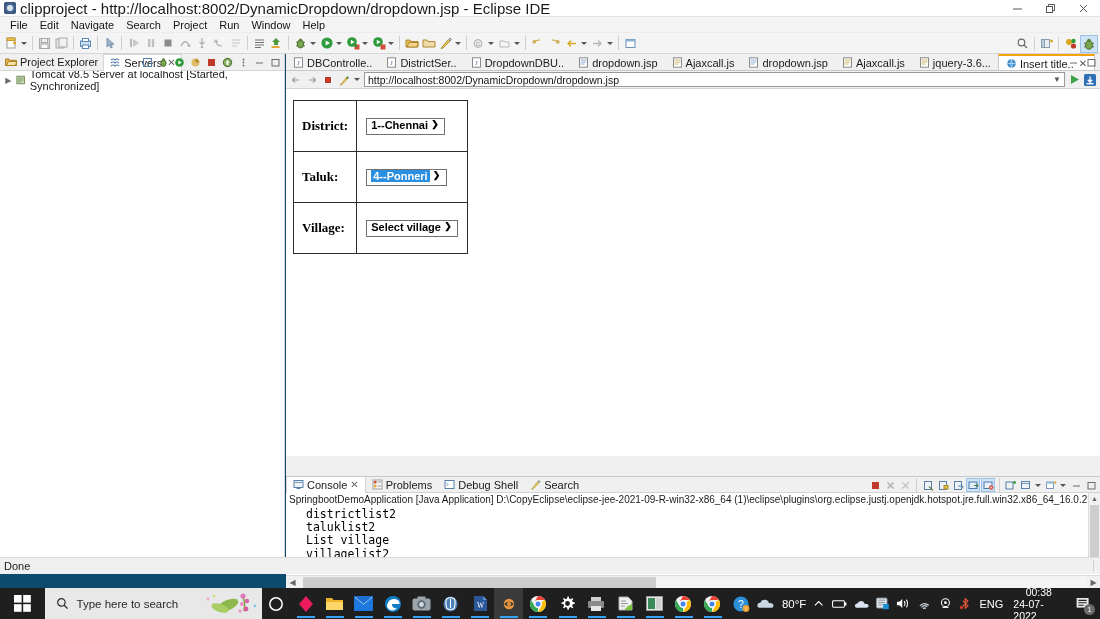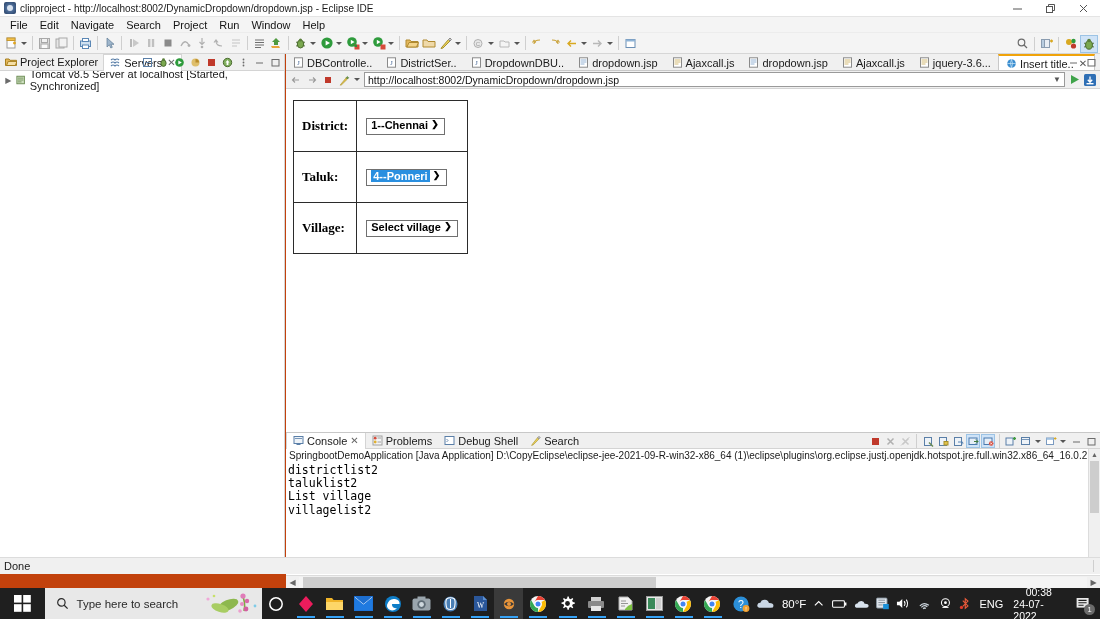--- a/index.html
+++ b/index.html
@@ -20,21 +20,21 @@
   }
   .tb-icon {
     width: 12px; height: 12px; margin: 0 4px 0 4px; border-radius: 2px;
     background: radial-gradient(circle at 50% 50%, #6d8ab5 0%, #3f5d87 60%, #2b4163 100%);
     position: relative; flex: 0 0 auto;
   }
   .tb-icon::after {
     content: ""; position: absolute; left: 3px; top: 3px; width: 6px; height: 6px;
     border-radius: 50%; background: #d8e2ef;
   }
-  .tb-title { font-size: 10px; color: #1a1a1a; white-space: nowrap; }
+  .tb-title { font-size: 15px; color: #1a1a1a; white-space: nowrap; }
   .wincontrols { position: absolute; right: 0; top: 0; height: 17px; display: flex; }
   .wc { width: 33px; height: 17px; display: flex; align-items: center; justify-content: center;
         color: #4a4a4a; font-size: 11px; }
   .wc svg { display: block; }
 
   
   .menubar { height: 16px; background: #f4f4f4; display: flex; align-items: center;
              padding-left: 4px; border-bottom: 1px solid #ececec; }
   .menu-item { padding: 0 6px; font-size: 11px; color: #141414; line-height: 16px; white-space: nowrap; }
 
@@ -44,21 +44,21 @@
   .tbtn { width: 17px; height: 17px; display: flex; align-items: center; justify-content: center;
           position: relative; }
   .tsep { width: 1px; height: 14px; background: #cfcfcf; margin: 0 3px; }
   .caret { width: 0; height: 0; border-left: 3px solid transparent; border-right: 3px solid transparent;
            border-top: 3px solid #555; margin-left: 1px; margin-right: 2px; }
   .tb-right { position: absolute; right: 2px; top: 0; height: 21px; display: flex; align-items: center; }
   .persp-btn { width: 18px; height: 18px; display:flex; align-items:center; justify-content:center; }
   .persp-btn.active { background: #cfe3f7; border: 1px solid #9cc3e5; }
 
   
-  .workbench { position: absolute; left: 0; top: 54px; right: 0; bottom: 31px; background: #c2410c; }
+  .workbench { position: absolute; left: 0; top: 54px; right: 0; bottom: 31px; background: #0c4a6e; }
 
   
   .leftview { position: absolute; left: 0; top: 0; width: 285px; bottom: 17px; background: #ffffff;
               border-right: 1px solid #d4d4d4; }
   .viewtabs { height: 17px; background: #f0f0f0; display: flex; align-items: center; position: relative;
               border-bottom: 1px solid #d4d4d4; }
   .vtab { display: flex; align-items: center; gap: 3px; padding: 0 5px; height: 17px; font-size: 11px;
           color: #1a1a1a; white-space: nowrap; }
   .vtab.active { background: #ffffff; border-top: 1px solid #d4d4d4; border-left: 1px solid #d4d4d4;
                  border-right: 1px solid #d4d4d4; }
@@ -99,34 +99,34 @@
   .sel {
     font-family: "Liberation Sans", sans-serif; font-size: 11px; color: #000;
     background: #ffffff; border: 1px solid #707070; height: 17px; display: inline-flex;
     align-items: flex-start; padding: 0 2px 0 4px; min-width: 78px; justify-content: space-between;
   }
   .sel .arr { width: 14px; text-align: center; font-size: 9px; color: #000; }
   .sel.highlight .txt { background: #2a8fe0; color: #ffffff; padding: 0 2px; }
   .sel .txt { white-space: nowrap; }
 
   
-  .console { position: absolute; left: 0; bottom: 0; right: 0; height: 156px; background: #ffffff;
+  .console { position: absolute; left: 0; bottom: 0; right: 0; height: 112px; background: #ffffff;
              border-top: 1px solid #c8c8c8; }
   .ctabs { height: 16px; background: #f0f0f0; display: flex; align-items: center; position: relative;
            border-bottom: 1px solid #d4d4d4; }
   .ctab { display: flex; align-items: center; gap: 3px; padding: 0 6px; font-size: 11px; color: #1a1a1a;
           height: 16px; white-space: nowrap; }
   .ctab.active { background: #ffffff; border-left: 1px solid #d4d4d4; border-right: 1px solid #d4d4d4; }
   .ctab .x { font-size: 10px; color: #666; }
   .con-toolbar { position: absolute; right: 2px; top: 0; height: 16px; display: flex; align-items: center; gap: 1px; }
   .ctb { width: 14px; height: 14px; display:flex; align-items:center; justify-content:center; }
   .ctb.on { background: #cfe3f7; border: 1px solid #9cc3e5; }
   .launchline { font-size: 10px; color: #1a1a1a; padding: 1px 2px 0 3px; white-space: nowrap;
                 overflow: hidden; height: 13px; }
-  .conout { font-family: "DejaVu Sans Mono", monospace; font-size: 11.5px; color: #000; padding: 2px 0 0 2px;
+  .conout { font-family: "DejaVu Sans Mono", monospace; font-size: 11.5px; color: #000; padding: 2px 0 0 20px;
             line-height: 13.2px; }
   .conout div { white-space: pre; }
   .con-vscroll { position: absolute; right: 0; top: 16px; bottom: 18px; width: 12px; background: #f0f0f0;
                  border-left: 1px solid #dcdcdc; }
   .con-vscroll .up, .con-vscroll .dn { height: 11px; display:flex; align-items:center; justify-content:center;
                  font-size: 7px; color: #666; }
   .con-vscroll .thumb { position: absolute; left: 1px; right: 1px; top: 12px; height: 52px; background: #cdcdcd; }
   .con-hscroll { position: absolute; left: 0; right: 0; bottom: 0; height: 13px; background: #f0f0f0;
                  border-top: 1px solid #dcdcdc; display: flex; align-items: center; }
   .con-hscroll .lf, .con-hscroll .rt { width: 13px; text-align: center; font-size: 8px; color: #666; }

